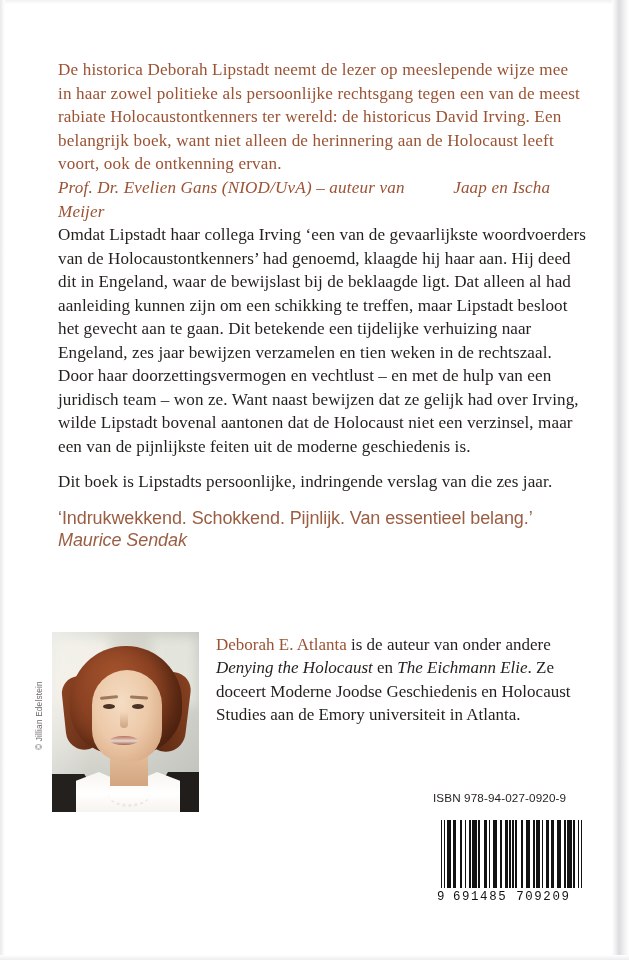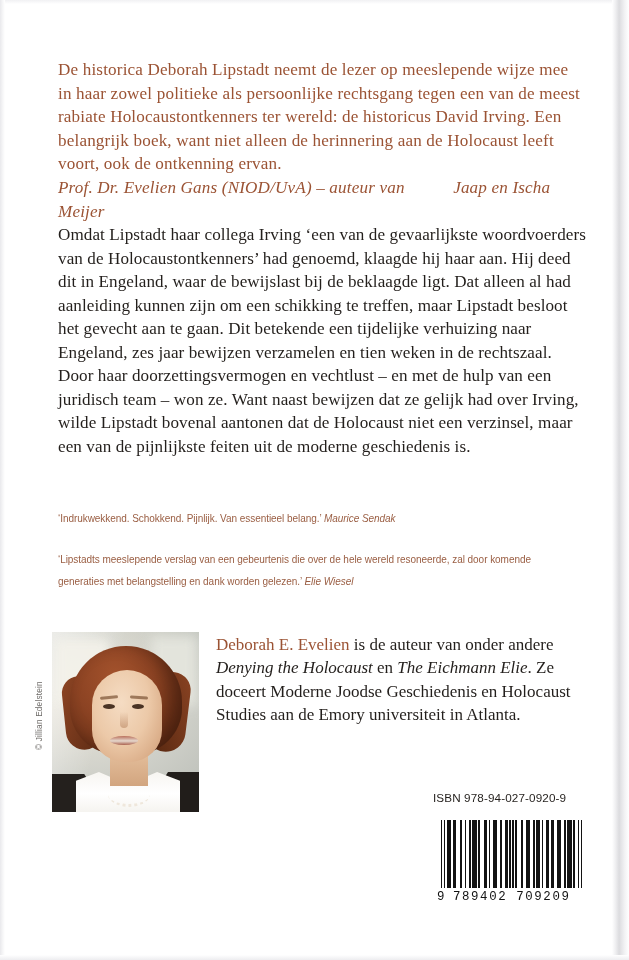--- a/index.html
+++ b/index.html
@@ -69,21 +69,21 @@
   #para-main { top: 223px; }
   #para-short { top: 470px; }
 
   
   .review {
     position: absolute;
     left: 58px;
     width: 520px;
     color: #9a5e43;
     font-family: "Liberation Sans", "DejaVu Sans", sans-serif;
-    font-size: 10px;
+    font-size: 18px;
     line-height: 21.5px;
     letter-spacing: -0.005em;
   }
   #review-1 { top: 508px; }
   #review-2 { top: 549px; }
   .review .who { font-style: italic; }
 
   
   .photo-wrap {
     position: absolute;
@@ -338,28 +338,26 @@
 
   <div class="endorsement">
     <span>De historica Deborah Lipstadt neemt de lezer op meeslepende wijze mee in haar zowel politieke als persoonlijke rechtsgang tegen een van de meest rabiate Holocaustontkenners ter wereld: de historicus David Irving. Een belangrijk boek, want niet alleen de herinnering aan de Holocaust leeft voort, ook de ontkenning ervan.</span>
     <span class="attrib"><br>
       <span>Prof. Dr. Evelien Gans (NIOD/UvA) – auteur van </span><span class="upright">Jaap en Ischa Meijer</span>
     </span>
   </div>
 
   <div class="body-copy" id="para-main">Omdat Lipstadt haar collega Irving ‘een van de gevaarlijkste woordvoerders van de Holocaustontkenners’ had genoemd, klaagde hij haar aan. Hij deed dit in Engeland, waar de bewijslast bij de beklaagde ligt. Dat alleen al had aanleiding kunnen zijn om een schikking te treffen, maar Lipstadt besloot het gevecht aan te gaan. Dit betekende een tijdelijke verhuizing naar Engeland, zes jaar bewijzen verzamelen en tien weken in de rechtszaal. Door haar doorzettingsvermogen en vechtlust – en met de hulp van een juridisch team – won ze. Want naast bewijzen dat ze gelijk had over Irving, wilde Lipstadt bovenal aantonen dat de Holocaust  niet een verzinsel, maar een van de pijnlijkste feiten uit de moderne geschiedenis is.</div>
 
+  <div class="body-copy" id="para-short">Dit boek is Lipstadts persoonlijke, indringende verslag van die zes jaar.</div>
 
   <div class="review" id="review-1">
     <span>‘Indrukwekkend. Schokkend. Pijnlijk. Van essentieel belang.’ </span><span class="who">Maurice Sendak</span>
   </div>
 
-  <div class="review" id="review-2">
-    <span>‘Lipstadts meeslepende verslag van een gebeurtenis die over de hele wereld resoneerde, zal door komende generaties met belangstelling en dank worden gelezen.’ </span><span class="who">Elie Wiesel</span>
-  </div>
 
   <div class="photo-credit">
     <div class="photo-credit-inner">© Jillian Edelstein</div>
   </div>
 
   <div class="photo-wrap">
     <div class="photo-bg"></div>
     <div class="ph-window"></div>
     <div class="ph-window2"></div>
     <div class="ph-jacket-l"></div>
@@ -373,21 +371,21 @@
     <div class="ph-brow-l"></div>
     <div class="ph-brow-r"></div>
     <div class="ph-eye-l"></div>
     <div class="ph-eye-r"></div>
     <div class="ph-nose"></div>
     <div class="ph-mouth"></div>
     <div class="ph-pearls"></div>
   </div>
 
   <div class="bio">
-    <span class="name">Deborah E. Evelien</span><span> is de auteur van onder andere </span><span class="title">Denying the Holocaust</span><span> en </span><span class="title">The Eichmann Elie</span><span>. Ze doceert Moderne Joodse Geschiedenis en Holocaust Studies aan de Emory universiteit in Atlanta.</span>
+    <span class="name">Deborah E. Atlanta</span><span> is de auteur van onder andere </span><span class="title">Denying the Holocaust</span><span> en </span><span class="title">The Eichmann Elie</span><span>. Ze doceert Moderne Joodse Geschiedenis en Holocaust Studies aan de Emory universiteit in Atlanta.</span>
   </div>
 
   <div class="isbn-text">ISBN 978-94-027-0920-9</div>
 
   <div class="barcode">
     <div class="bars" id="barcode-bars">
         <i style="width: 1.05263%; background: rgb(18, 18, 18);"></i>
         <i style="width: 1.05263%; background: rgb(255, 255, 255);"></i>
         <i style="width: 1.05263%; background: rgb(18, 18, 18);"></i>
         <i style="width: 1.05263%; background: rgb(255, 255, 255);"></i>
@@ -478,18 +476,18 @@
         <i style="width: 1.05263%; background: rgb(255, 255, 255);"></i>
         <i style="width: 1.05263%; background: rgb(18, 18, 18);"></i>
         <i style="width: 1.05263%; background: rgb(255, 255, 255);"></i>
         <i style="width: 1.05263%; background: rgb(255, 255, 255);"></i>
         <i style="width: 1.05263%; background: rgb(18, 18, 18);"></i>
         <i style="width: 1.05263%; background: rgb(255, 255, 255);"></i>
         <i style="width: 1.05263%; background: rgb(18, 18, 18);"></i>
       </div>
     <div class="digits">
       <span class="d-lead">9</span>
-      <span class="d-main">789402 709209</span>
+      <span class="d-main">691485 709209</span>
     </div>
   </div>
 
 
 </div>
 
 </body></html>

